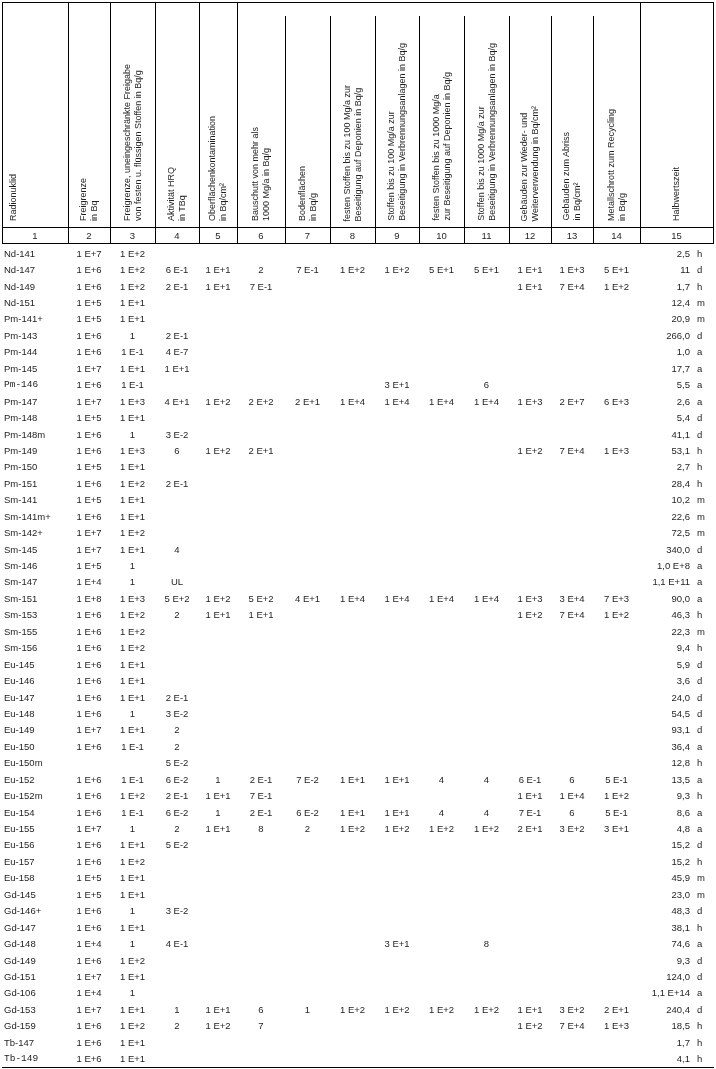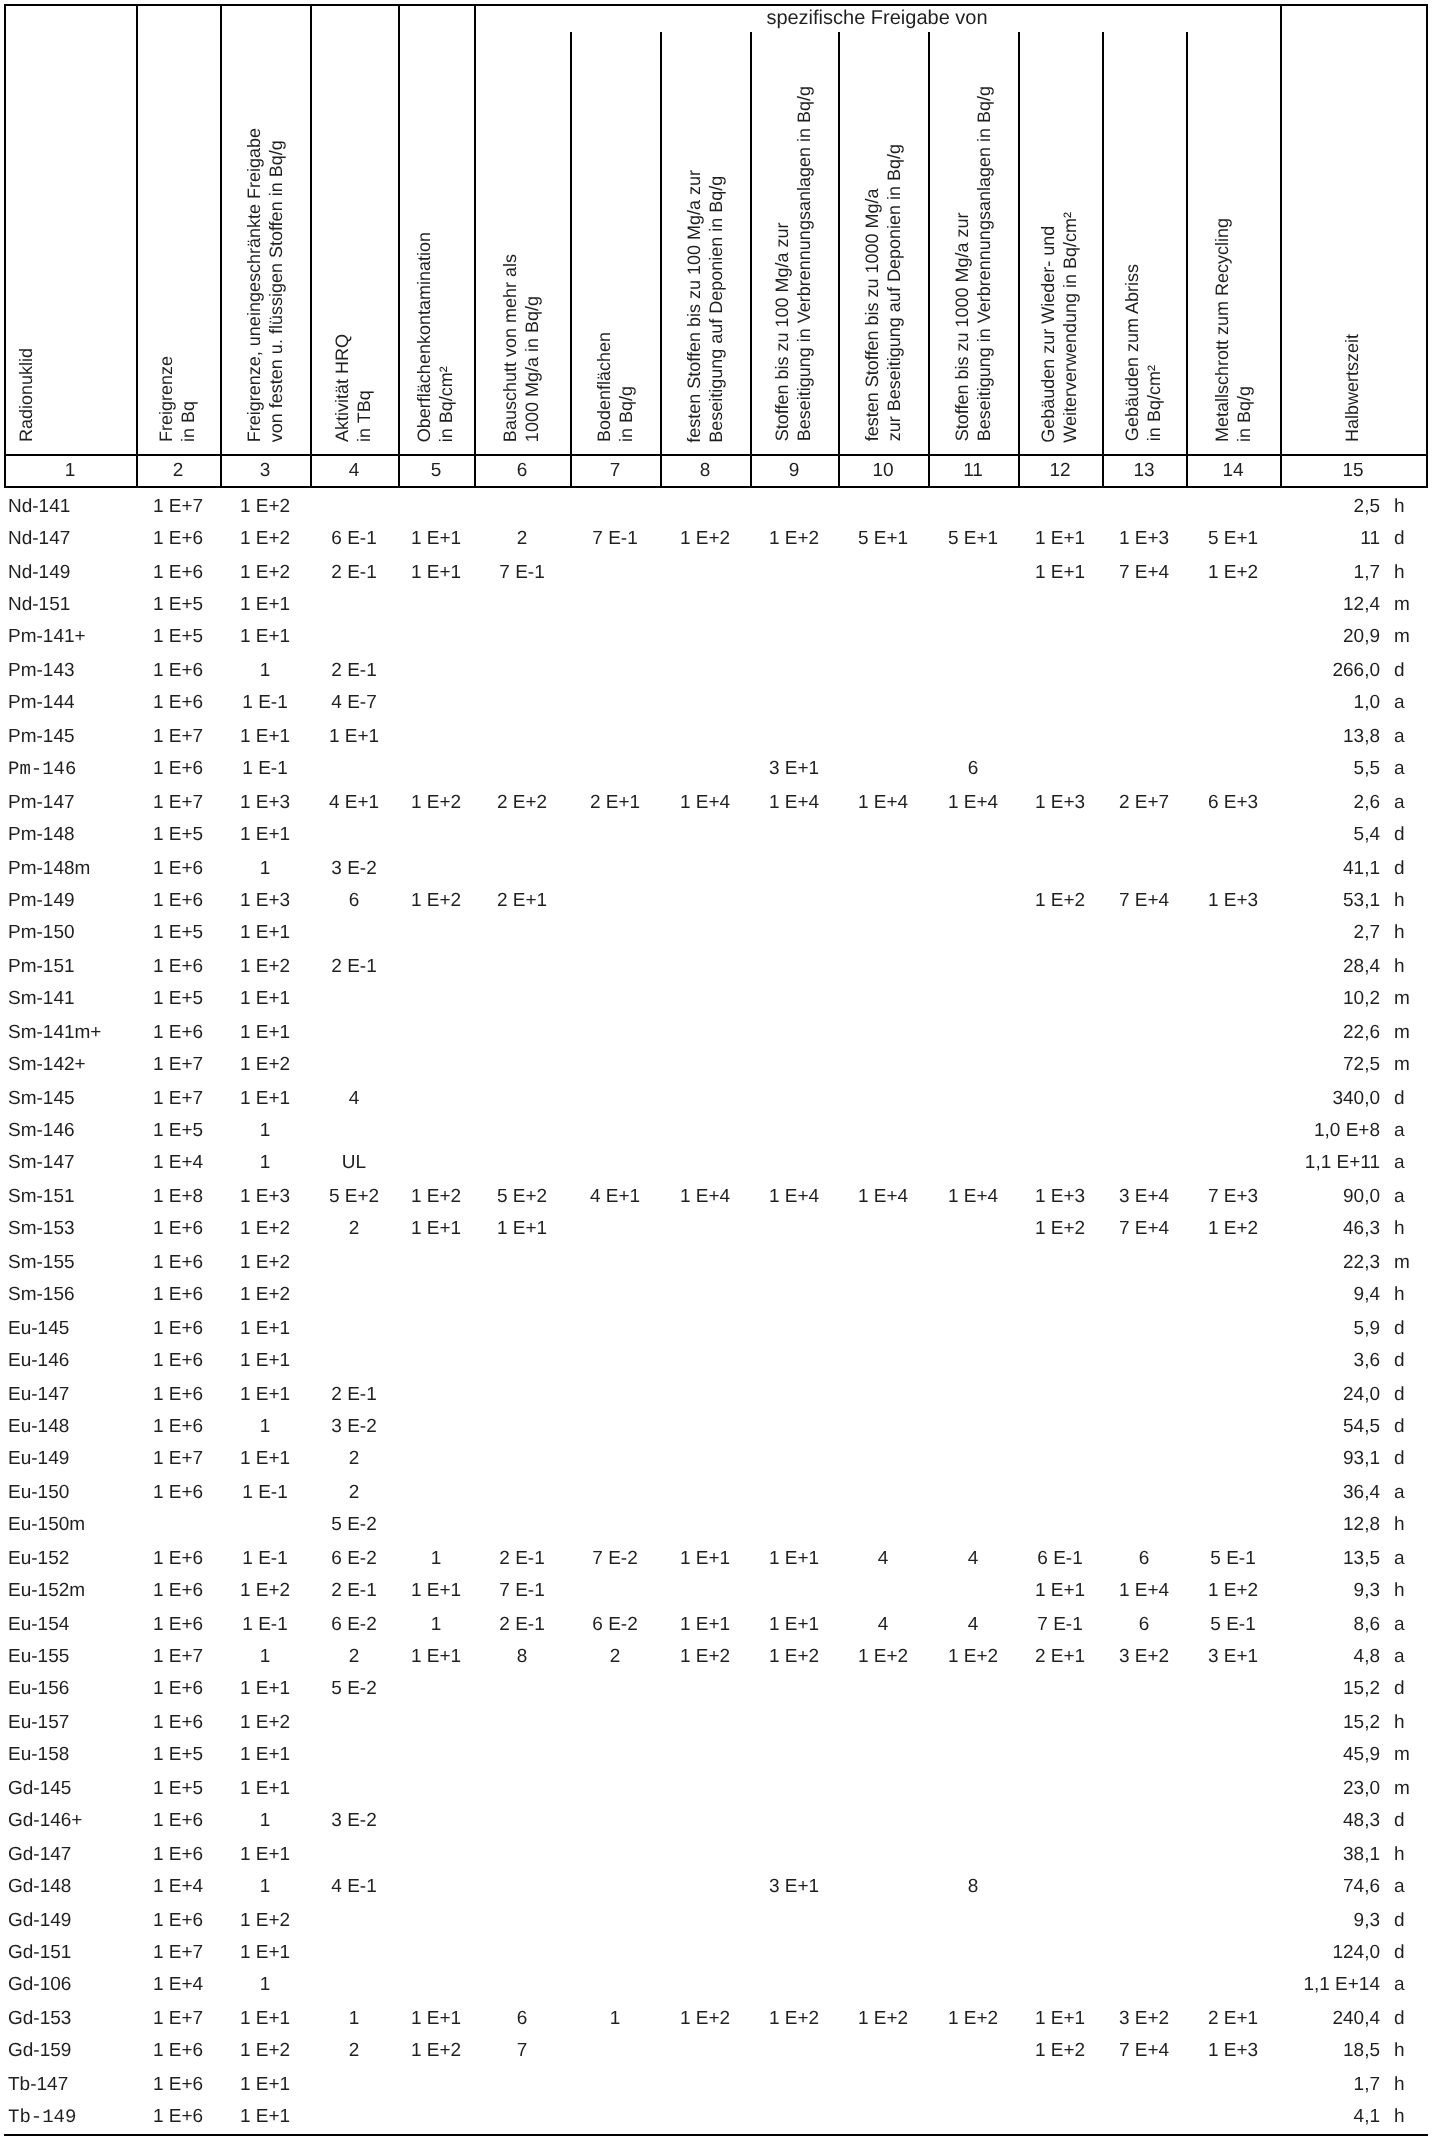--- a/index.html
+++ b/index.html
@@ -32,21 +32,20 @@
   .c{box-sizing:border-box;font-size:9.5px;text-align:center;overflow:hidden;white-space:nowrap;}
   .c.nuc{text-align:left;padding-left:2px;}
   .c.hwz{display:flex;align-items:center;}
   .hwz-val{width:50px;text-align:right;font-size:9.5px;}
   .hwz-unit{margin-left:7px;font-size:9.5px;}
 </style>
 </head>
 <body>
 
 <div class="page">
-  <div class="span-header">spezifische Freigabe von</div>
   <div id="lines">
       <div class="hl" style="left: 2px; top: 2px; width: 712px;"></div>
       <div class="hl" style="left: 2px; top: 227px; width: 712px;"></div>
       <div class="hl" style="left: 2px; top: 243px; width: 712px;"></div>
       <div class="hl" style="left: 2px; top: 1067px; width: 712px;"></div>
       <div class="vl" style="left: 2px; top: 2px; height: 241px;"></div>
       <div class="vl" style="left: 68px; top: 2px; height: 241px;"></div>
       <div class="vl" style="left: 110px; top: 2px; height: 241px;"></div>
       <div class="vl" style="left: 155px; top: 2px; height: 241px;"></div>
       <div class="vl" style="left: 199px; top: 2px; height: 241px;"></div>
@@ -289,21 +288,21 @@
         <div class="c" style="width: 48px;"></div>
         <div class="c" style="width: 45px;"></div>
         <div class="c" style="width: 45px;"></div>
         <div class="c" style="width: 44px;"></div>
         <div class="c" style="width: 45px;"></div>
         <div class="c" style="width: 45px;"></div>
         <div class="c" style="width: 42px;"></div>
         <div class="c" style="width: 42px;"></div>
         <div class="c" style="width: 47px;"></div>
         <div class="c hwz" style="width: 73px;">
-          <span class="hwz-val">13,8</span>
+          <span class="hwz-val">17,7</span>
           <span class="hwz-unit">a</span>
         </div>
       </div>
       <div class="trow">
         <div class="c nuc" style="width: 66px; font-family: Liberation Mono, monospace;">Pm-146</div>
         <div class="c" style="width: 42px;">1 E+6</div>
         <div class="c" style="width: 45px;">1 E-1</div>
         <div class="c" style="width: 44px;"></div>
         <div class="c" style="width: 38px;"></div>
         <div class="c" style="width: 48px;"></div>

